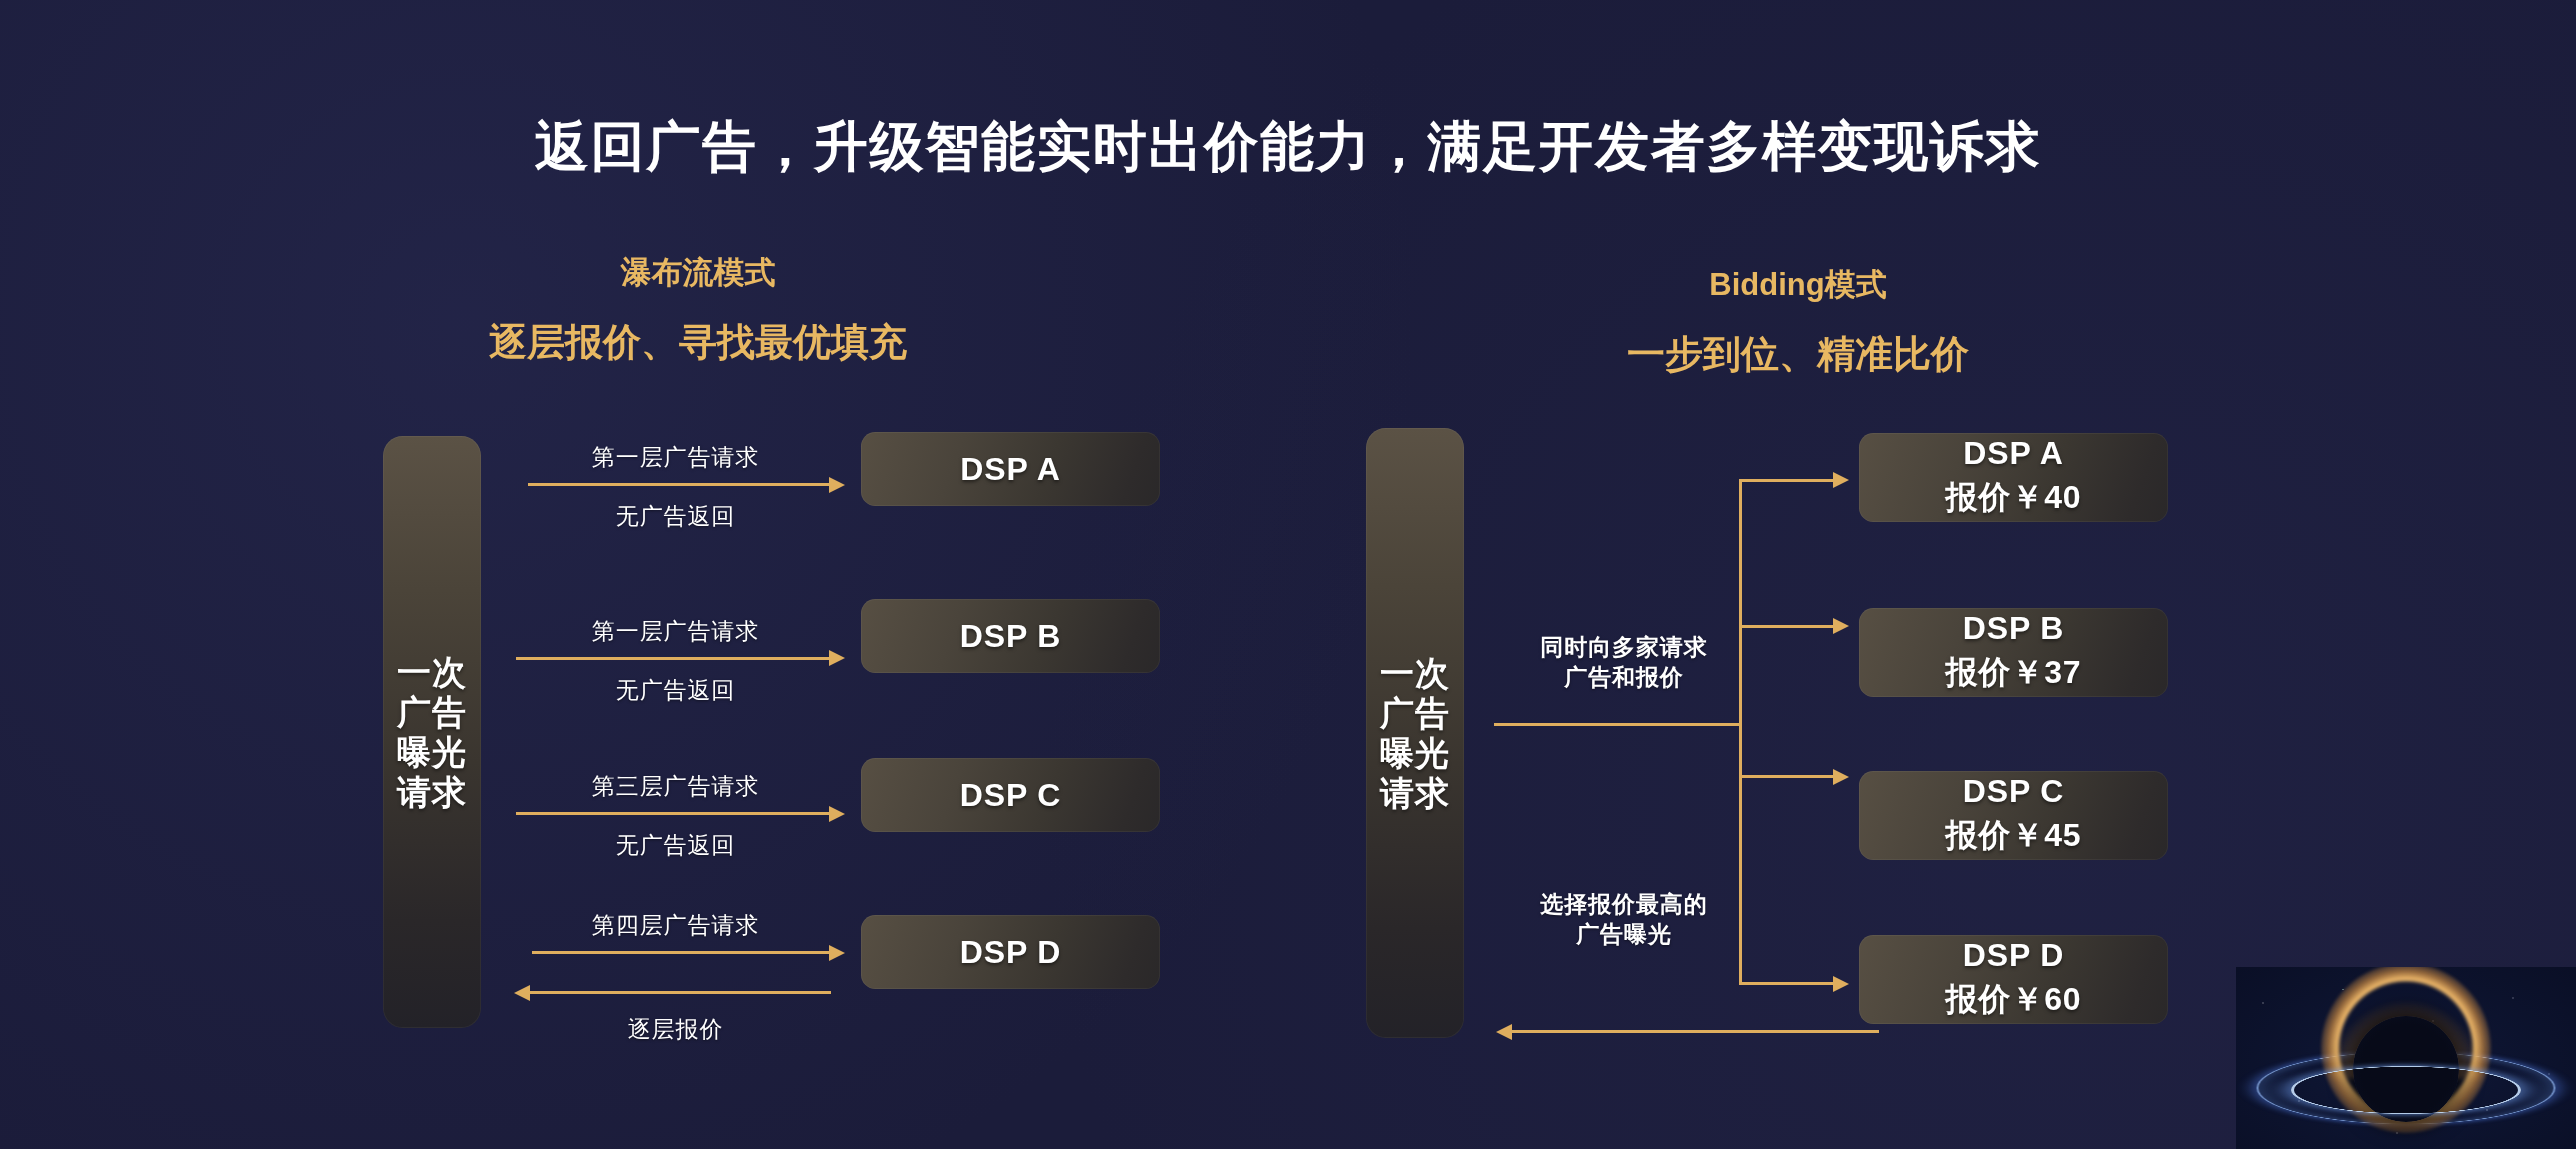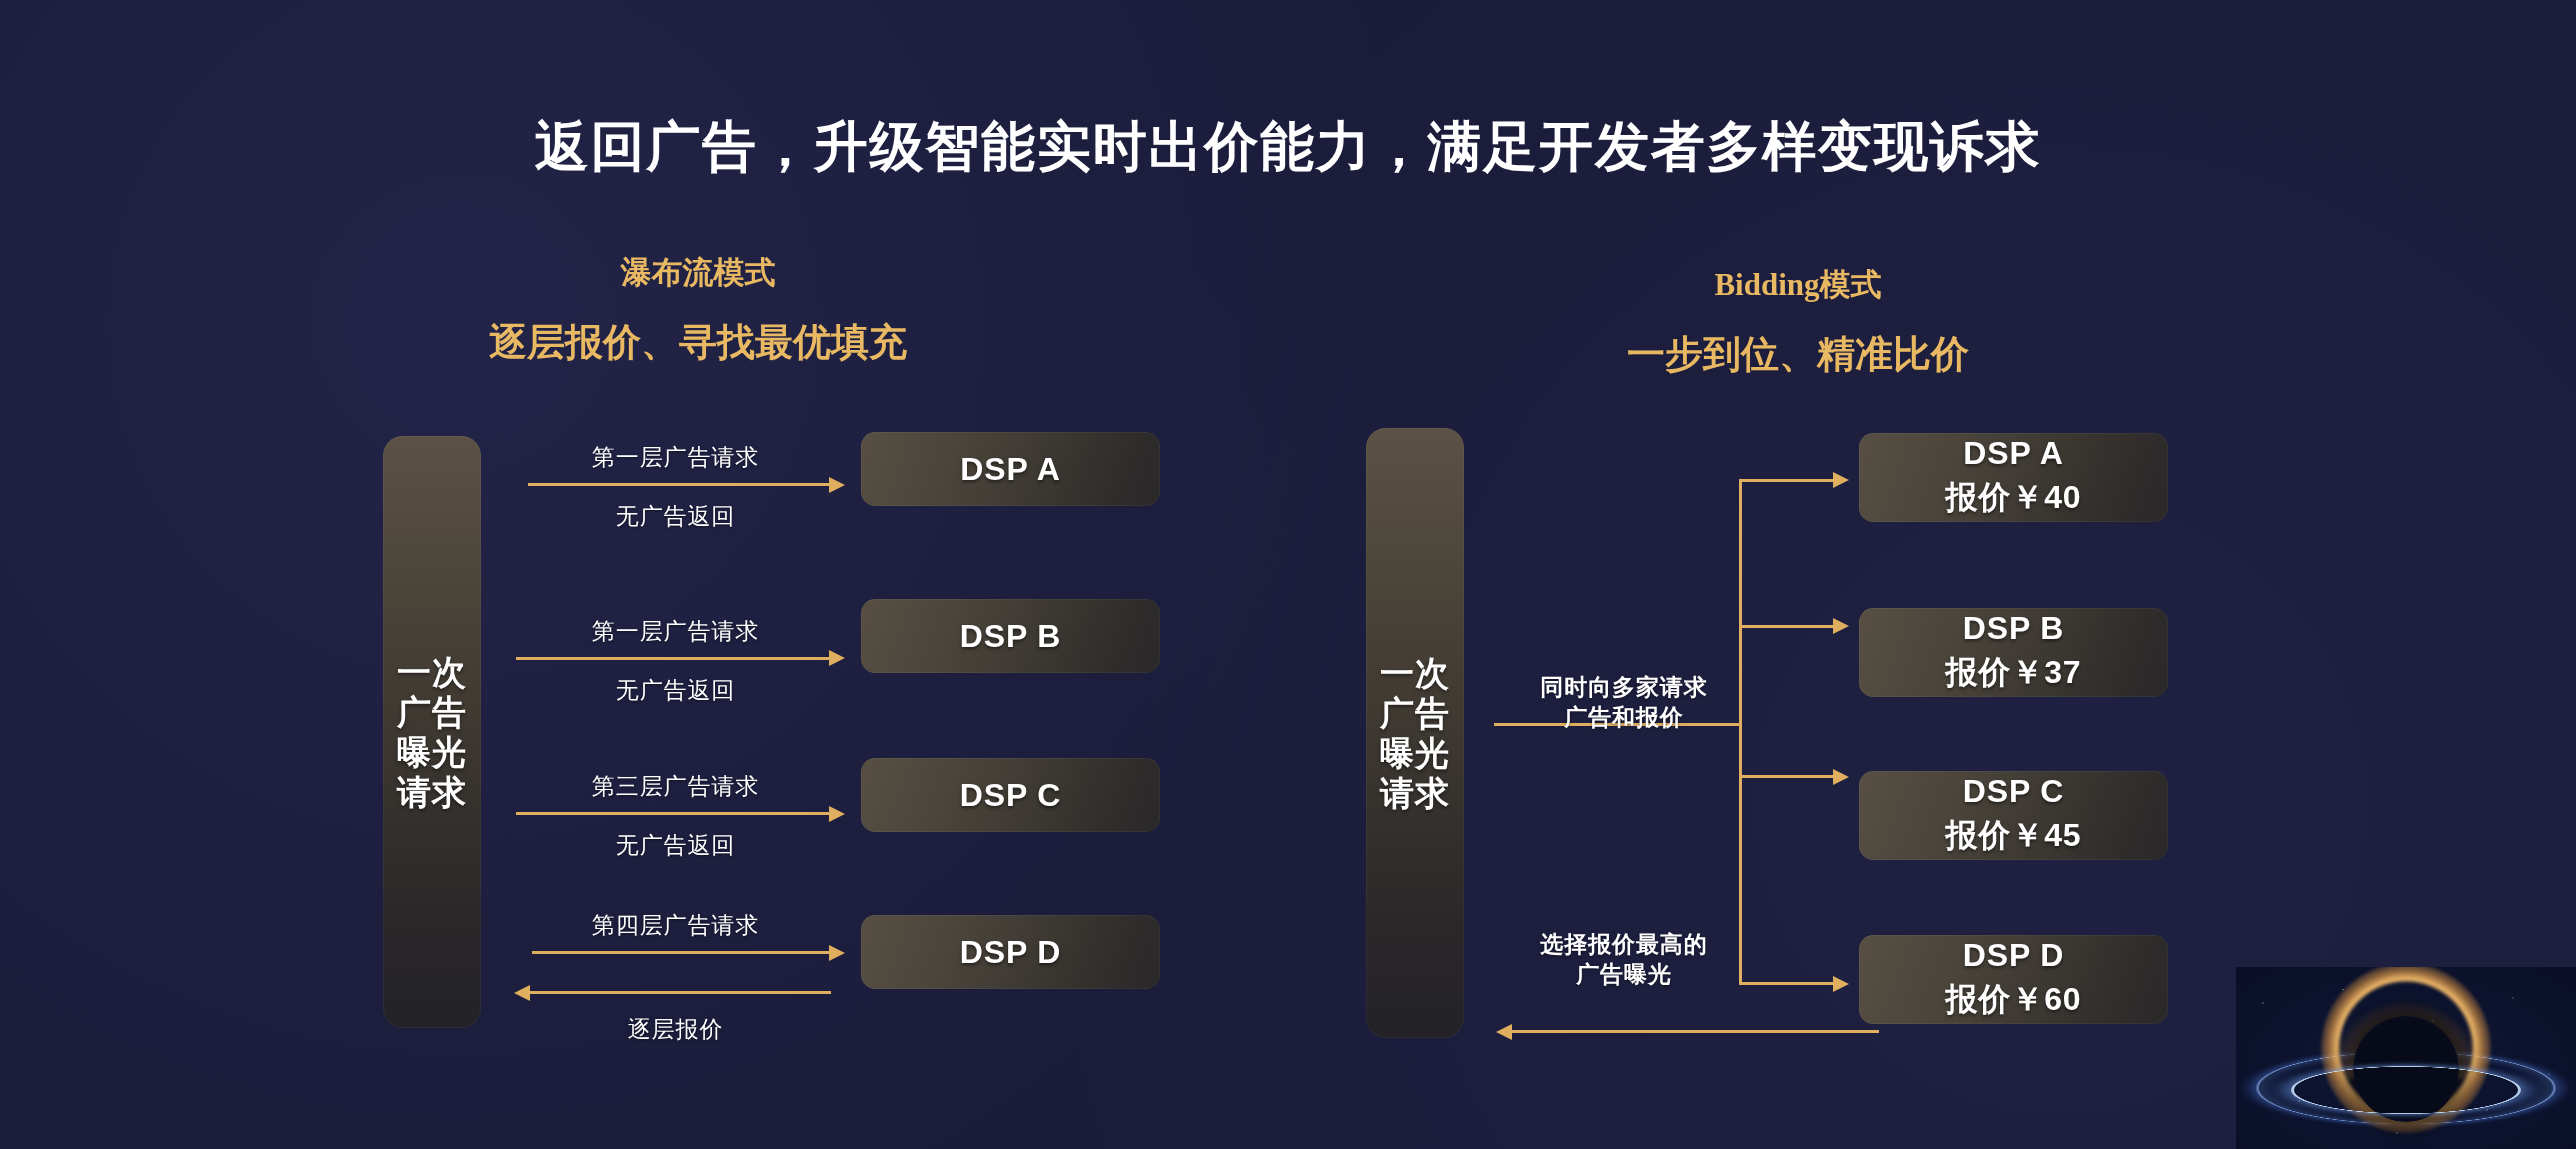--- a/index.html
+++ b/index.html
@@ -27,21 +27,21 @@
     position:absolute;left:0;right:0;top:111px;
     text-align:center;
     color:#ffffff;
     font-size:54px;
     font-weight:700;
     letter-spacing:1.8px;
     white-space:nowrap;
   }
 
   
-  .col-head{position:absolute;text-align:center;color:#e8b862;white-space:nowrap;font-family:Liberation Serif, serif;}
+  .col-head{position:absolute;text-align:center;color:#e8b862;white-space:nowrap;}
   .col-head .h1{font-size:31px;font-weight:700;margin-bottom:23px;}
   .col-head .h2{font-size:38px;font-weight:700;}
 
   #head-left{left:385px;width:626px;top:252px;}
   #head-right{left:1485px;width:626px;top:264px;}
 
   
   .req-bar{
     position:absolute;
     border-radius:19.7px;
@@ -89,21 +89,20 @@
     text-align:center;white-space:nowrap;letter-spacing:0.9px;
     text-shadow:0 0.9px 2.7px rgba(0,0,0,.5);
   }
 
   
   .v-line{position:absolute;width:2.7px;background:#dfae5e;}
   .mid-label{
     position:absolute;color:#fff;font-size:23px;font-weight:700;line-height:1.32;
     text-align:center;white-space:nowrap;letter-spacing:0.9px;
     text-shadow:0 0.9px 2.7px rgba(0,0,0,.5);
-    margin-top:40px;
   }
 
   
   .blackhole{
     position:absolute;right:0;bottom:0;width:340px;height:183px;overflow:hidden;
     background:radial-gradient(ellipse at 50% 55%, #101a3a 0%, #0d1430 40%, #0a0f26 100%);
   }
   .bh-disk-back{
     position:absolute;left:50%;top:44%;transform:translate(-50%,-50%);
     width:170px;height:170px;border-radius:50%;

